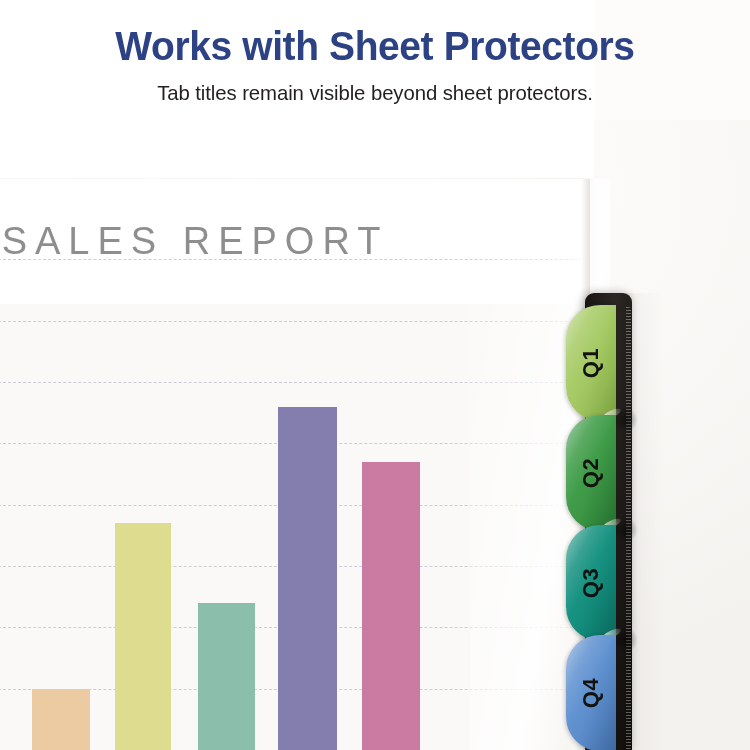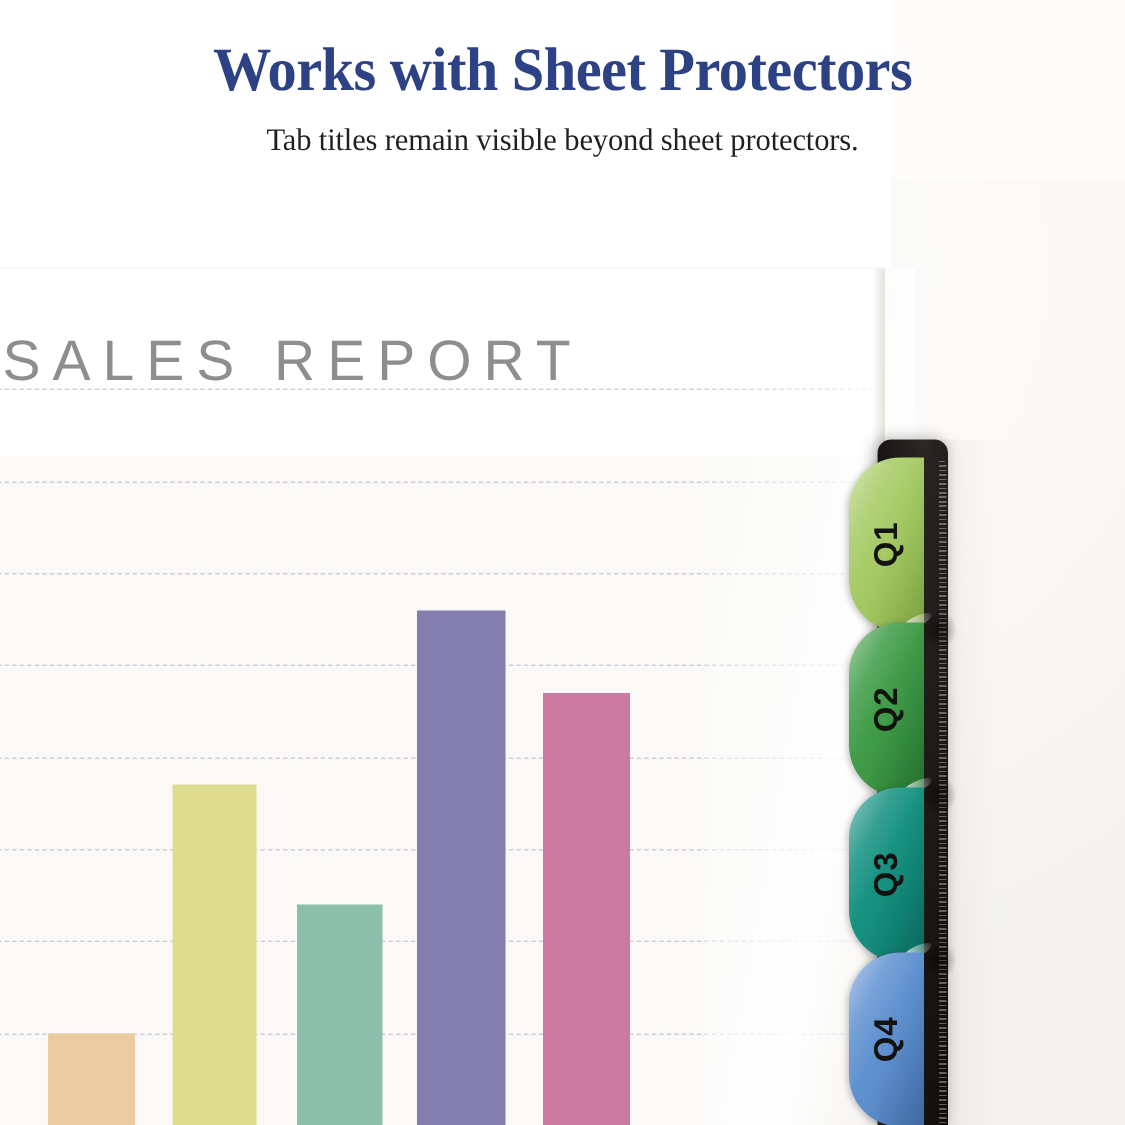--- a/index.html
+++ b/index.html
@@ -9,21 +9,20 @@
     font-family:"Liberation Sans","DejaVu Sans",sans-serif;
     position:relative;
   }
 
   
   #header{
     position:absolute;left:0;top:0;width:594px;height:178px;
     background:#ffffff;
     text-align:center;
     z-index:40;
-    font-family:Liberation Serif, serif;
   }
   #headline{
     margin:0;padding:0;
     position:absolute;left:0;top:22px;width:750px;
     font-size:41px;line-height:48px;
     font-weight:bold;
     letter-spacing:-0.4px;
     color:#2c4285;
     white-space:nowrap;
     transform:scaleX(0.95);

